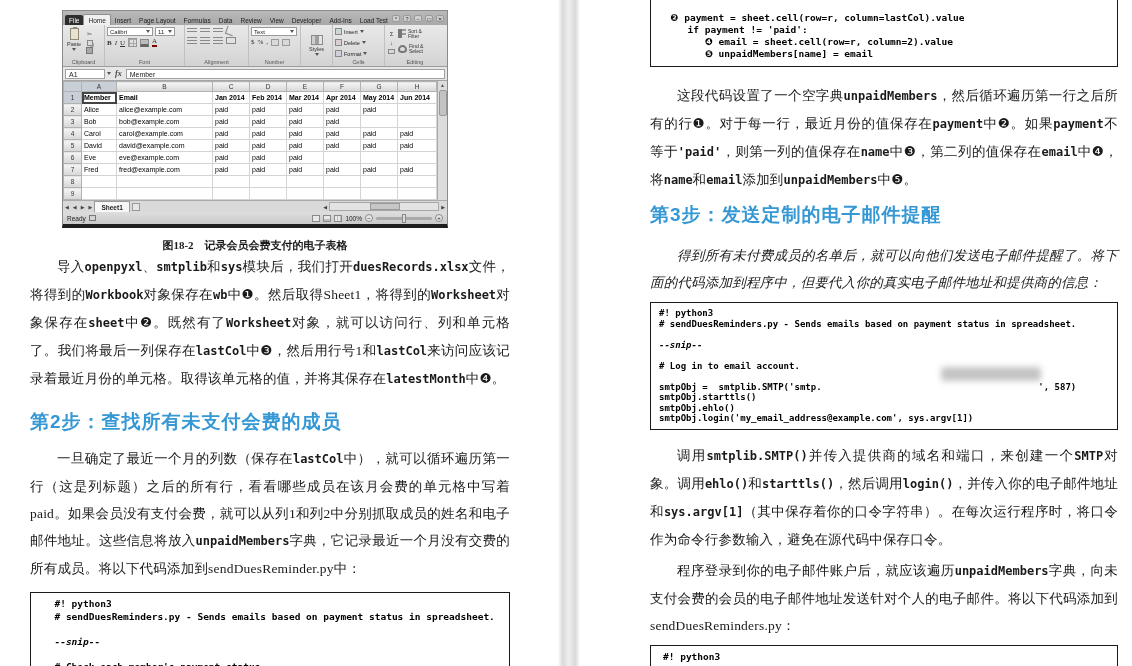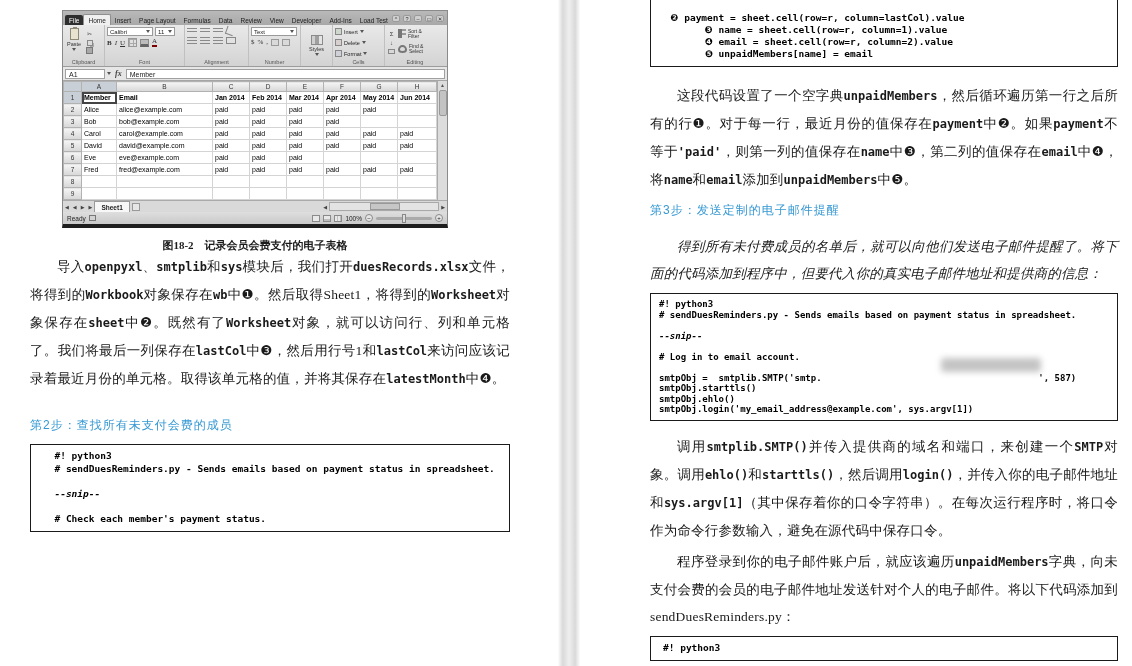--- a/index.html
+++ b/index.html
@@ -8,28 +8,28 @@
   body{font-family:"Liberation Serif","DejaVu Sans",serif;color:#1a1a1a;}
   .spread{display:flex;width:1132px;height:666px;}
   .page{background:#fff;overflow:hidden;height:666px;}
   .page-left{width:558px;padding:0 48px 0 30px;}
   .gutter{width:22px;height:666px;background:linear-gradient(90deg,#fdfdfd 0%,#d9d9d9 22%,#efefef 50%,#d9d9d9 78%,#fdfdfd 100%);}
   .page-right{width:552px;padding:0 14px 0 70px;}
 
   
   p.body{font-size:13.5px;line-height:27px;text-align:justify;text-indent:2em;letter-spacing:.2px;}
   .icode{font-family:"DejaVu Sans Mono","DejaVu Sans",monospace;font-weight:bold;font-size:12px;letter-spacing:0;}
-  h2.h{font-family:"Liberation Sans","DejaVu Sans",sans-serif;font-weight:normal;font-size:12px;color:var(--heading);letter-spacing:1px;}
+  h2.h{font-family:"Liberation Sans","DejaVu Sans",sans-serif;font-weight:bold;font-size:19px;color:var(--heading);letter-spacing:1px;}
   .caption{width:386px;margin:10px 0 0 32px;text-align:center;font-size:11px;font-weight:bold;}
   .codebox{position:relative;border:1px solid #1a1a1a;margin-top:10px;padding:5px 6px 6px 12px;
            font-family:"DejaVu Sans Mono","DejaVu Sans",monospace;font-weight:bold;font-size:9.5px;line-height:13px;color:#000;}
   .codebox .cl{white-space:pre;}
   .codebox em{font-style:italic;}
   .p1{line-height:26px;}
-  .page-left .h{margin-top:24px;}
+  .page-left .h{margin-top:16px;}
   .p2{margin-top:10px;line-height:24px;}
   .cb-left{margin-top:10px;line-height:12.5px;}
   .cb-top{margin-top:0;border-top:none;padding-top:12px;padding-left:8px;line-height:12px;}
   .rp1{margin-top:15px;}
   .page-right .h{margin-top:8px;}
   .rp2{margin-top:14px;font-style:italic;}
   .cb-smtp{margin-top:6px;font-size:9px;line-height:10.5px;padding:5px 6px 5px 8px;}
   .redact{position:absolute;left:290px;top:64px;width:100px;height:14px;background:#c4c4c4;filter:blur(3px);border-radius:3px;}
   .rp3{margin-top:12px;line-height:28px;}
   .rp4{margin-top:4px;line-height:21px;}
@@ -451,38 +451,39 @@
         <span class="zbtn">+</span>
       </div>
     </div>
 
     <div class="caption">图18-2　记录会员会费支付的电子表格</div>
 
     <p class="body p1"><span>导入</span><span class="icode">openpyxl</span><span>、</span><span class="icode">smtplib</span><span>和</span><span class="icode">sys</span><span>模块后，我们打开</span><span class="icode">duesRecords.xlsx</span><span>文件，将得到的</span><span class="icode">Workbook</span><span>对象保存在</span><span class="icode">wb</span><span>中❶。然后取得Sheet1，将得到的</span><span class="icode">Worksheet</span><span>对象保存在</span><span class="icode">sheet</span><span>中❷。既然有了</span><span class="icode">Worksheet</span><span>对象，就可以访问行、列和单元格了。我们将最后一列保存在</span><span class="icode">lastCol</span><span>中❸，然后用行号1和</span><span class="icode">lastCol</span><span>来访问应该记录着最近月份的单元格。取得该单元格的值，并将其保存在</span><span class="icode">latestMonth</span><span>中❹。</span></p>
 
     <h2 class="h">第2步：查找所有未支付会费的成员</h2>
 
+    <p class="body p2"><span>一旦确定了最近一个月的列数（保存在</span><span class="icode">lastCol</span><span>中），就可以循环遍历第一行（这是列标题）之后的所有行，看看哪些成员在该月会费的单元格中写着paid。如果会员没有支付会费，就可以从列1和列2中分别抓取成员的姓名和电子邮件地址。这些信息将放入</span><span class="icode">unpaidMembers</span><span>字典，它记录最近一个月没有交费的所有成员。将以下代码添加到sendDuesReminder.py中：</span></p>
 
     <div class="codebox cb-left">
         <div class="cl">  #! python3</div>
         <div class="cl">  # sendDuesReminders.py - Sends emails based on payment status in spreadsheet.</div>
         <div class="cl">&nbsp;</div>
         <div class="cl"><em>  --snip--</em></div>
         <div class="cl">&nbsp;</div>
         <div class="cl">  # Check each member's payment status.</div>
       </div>
   </div>
 
   <div class="gutter"></div>
 
   <div class="page page-right">
 
     <div class="codebox cb-top">
         <div class="cl">  ❷ payment = sheet.cell(row=r, column=lastCol).value</div>
-        <div class="cl">        ❸ name = sheet.cell(row=r, column=1).value</div>
+        <div class="cl">     if payment != 'paid':</div>
         <div class="cl">        ❹ email = sheet.cell(row=r, column=2).value</div>
         <div class="cl">        ❺ unpaidMembers[name] = email</div>
       </div>
 
     <p class="body rp1"><span>这段代码设置了一个空字典</span><span class="icode">unpaidMembers</span><span>，然后循环遍历第一行之后所有的行❶。对于每一行，最近月份的值保存在</span><span class="icode">payment</span><span>中❷。如果</span><span class="icode">payment</span><span>不等于</span><span class="icode">'paid'</span><span>，则第一列的值保存在</span><span class="icode">name</span><span>中❸，第二列的值保存在</span><span class="icode">email</span><span>中❹，将</span><span class="icode">name</span><span>和</span><span class="icode">email</span><span>添加到</span><span class="icode">unpaidMembers</span><span>中❺。</span></p>
 
     <h2 class="h">第3步：发送定制的电子邮件提醒</h2>
 
     <p class="body rp2"><span>得到所有未付费成员的名单后，就可以向他们发送电子邮件提醒了。将下面的代码添加到程序中，但要代入你的真实电子邮件地址和提供商的信息：</span></p>
 

